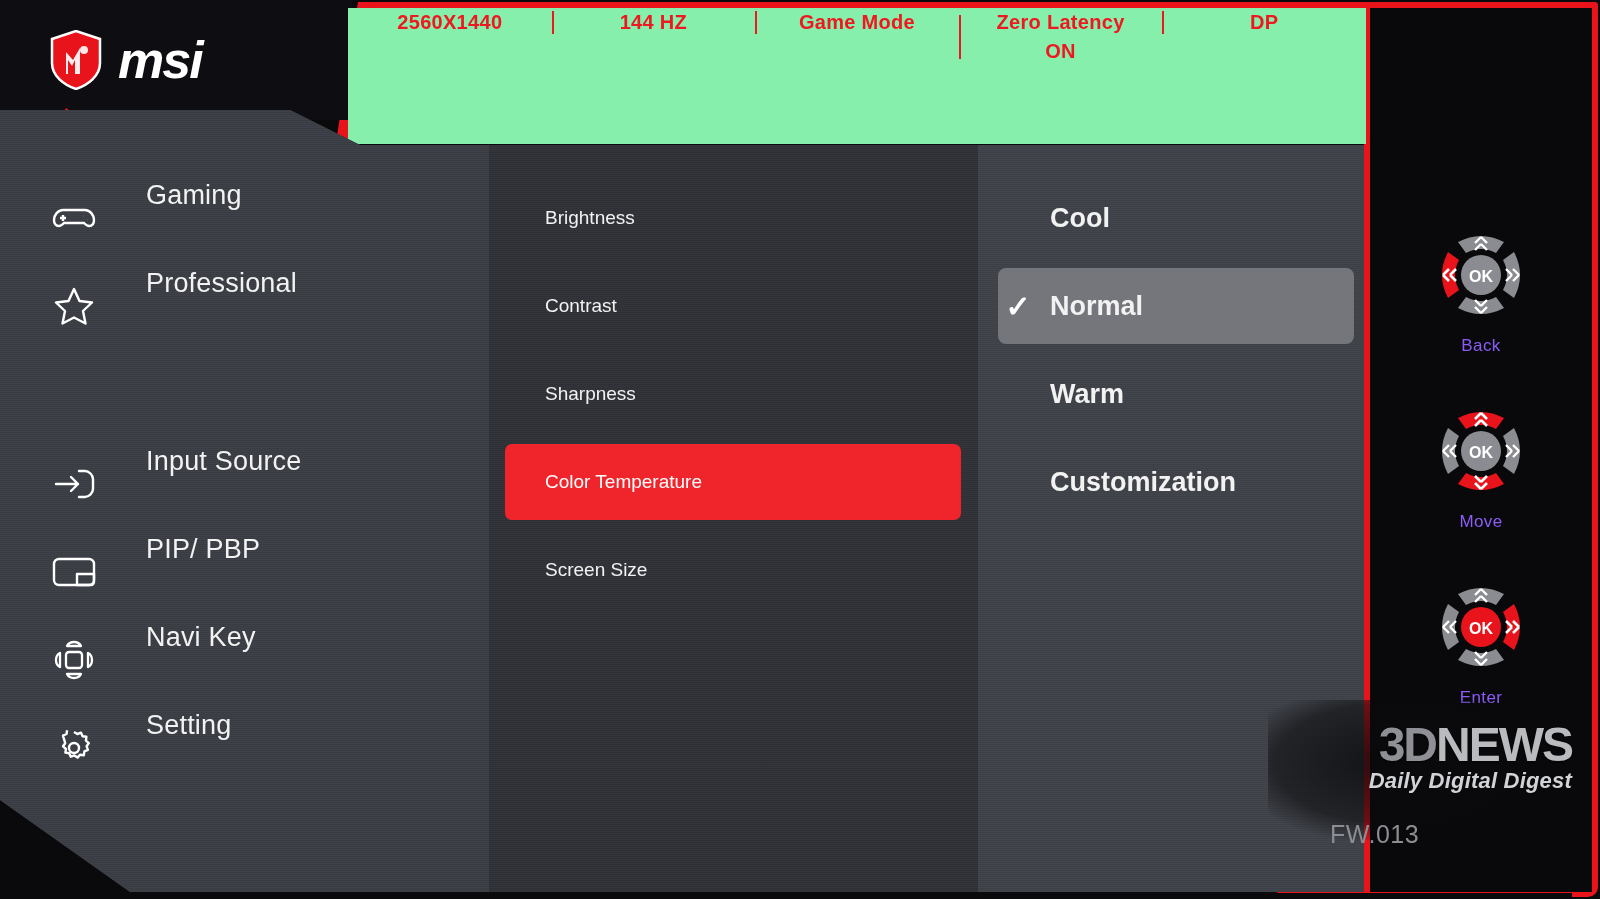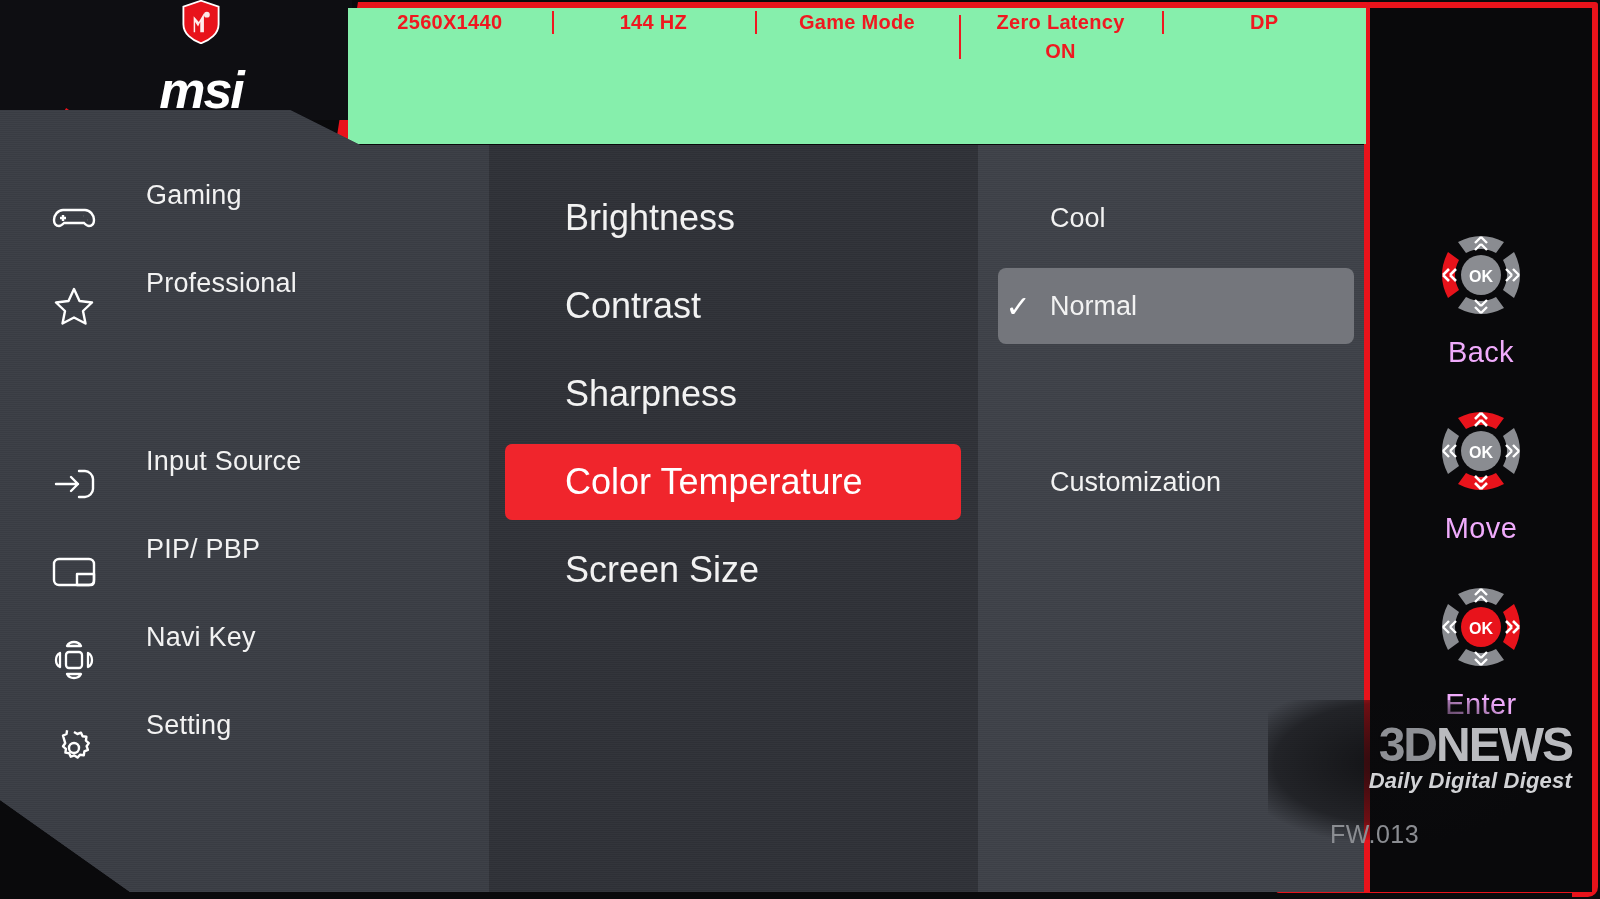--- a/index.html
+++ b/index.html
@@ -70,21 +70,21 @@
     line-height:1.45; position:relative;
   }
   .status-cell + .status-cell::before {
     content:""; position:absolute; left:0; top:12%; height:76%;
     width:2px; background:#f01820;
   }
 
   
   .logo-area {
     position:absolute; left:0; top:0; width:352px; height:120px;
-    background:#0e0e12; display:flex; align-items:center; padding-left:50px; gap:16px;flex-direction:column;
+    background:#0e0e12; display:flex; align-items:center; padding-left:50px; gap:16px;
   }
   .msi-shield { width:52px; height:60px; display:block; }
   .msi-word { color:#fff; font-size:52px; font-weight:bold; font-style:italic; letter-spacing:-2px; }
 
   
   .osd {
     position:absolute; left:0; top:110px; width:1364px; height:782px;
     background:#3a3d44;
     clip-path: polygon(0 0, 290px 0, 360px 35px, 1364px 35px, 1364px 782px, 130px 782px, 0 690px);
   }
@@ -117,46 +117,46 @@
     z-index:0;
   }
   .side-item.active .side-ico, .side-item.active .side-lbl { position:relative; z-index:1; }
   .side-item.active .side-lbl { color:#fff; }
 
   
   .mid-item {
     position:absolute; left:489px; width:489px; height:76px;
     display:flex; align-items:center;
   }
-  .mid-lbl { margin-left:76px; color:#f2f2f2; font-size:36px; position:relative; z-index:1; }
+  .mid-lbl { margin-left:56px; color:#f2f2f2; font-size:19px; position:relative; z-index:1; }
   .mid-item.active .mid-hl {
     position:absolute; left:16px; top:0; width:456px; height:76px;
     background:#f0252c; border-radius:7px; z-index:0;
   }
   .mid-item.active .mid-lbl { color:#fff; }
 
   
   .right-item {
     position:absolute; left:978px; width:386px; height:76px;
-    display:flex; align-items:center;
+    display:flex; align-items:center;font-weight:bold;
   }
   .right-chk { width:44px; margin-left:18px; text-align:center; color:#fff; font-size:30px; position:relative; z-index:1; }
   .right-lbl { margin-left:10px; color:#f2f2f2; font-size:27px; position:relative; z-index:1; }
   .right-item.selected .right-hl {
     position:absolute; left:20px; top:0; width:356px; height:76px;
     background:#74767c; border-radius:8px; z-index:0;
   }
 
   
   .navpanel {
     position:absolute; left:1370px; top:8px; width:222px; height:884px;
     background:#09090b;
   }
   .nav-group { position:absolute; left:0; width:222px; text-align:center; }
-  .nav-label { color:#f0abfc; font-size:29px; margin-top:6px; letter-spacing:.4px; }
+  .nav-label { color:#8b5cf6; font-size:17px; margin-top:6px; letter-spacing:.4px; }
   .dpad { width:110px; height:110px; margin:0 auto; position:relative; }
 
   
   .wm {
     position:absolute; left:1272px; top:722px; width:300px; text-align:right;
     pointer-events:none; user-select:none;
   }
   .wm-main { font-size:48px; font-weight:bold; color:#babbbf;
              letter-spacing:-2px; line-height:.95; text-shadow:0 1px 2px rgba(0,0,0,.6); }
   .wm-main .d3 { color:#8e9095; }
@@ -307,20 +307,24 @@
     </div>
 
     <div class="right-item" style="top:70px">
       <span class="right-chk"></span>
       <span class="right-lbl">Cool</span>
     </div>
     <div class="right-item selected" style="top:158px">
       <div class="right-hl"></div>
       <span class="right-chk">✓</span>
       <span class="right-lbl">Normal</span>
+    </div>
+    <div class="right-item" style="top:246px">
+      <span class="right-chk"></span>
+      <span class="right-lbl">Warm</span>
     </div>
     <div class="right-item" style="top:334px">
       <span class="right-chk"></span>
       <span class="right-lbl">Customization</span>
     </div>
   </div>
 
   <div class="navpanel">
 
     <div class="nav-group" style="top:212px">

